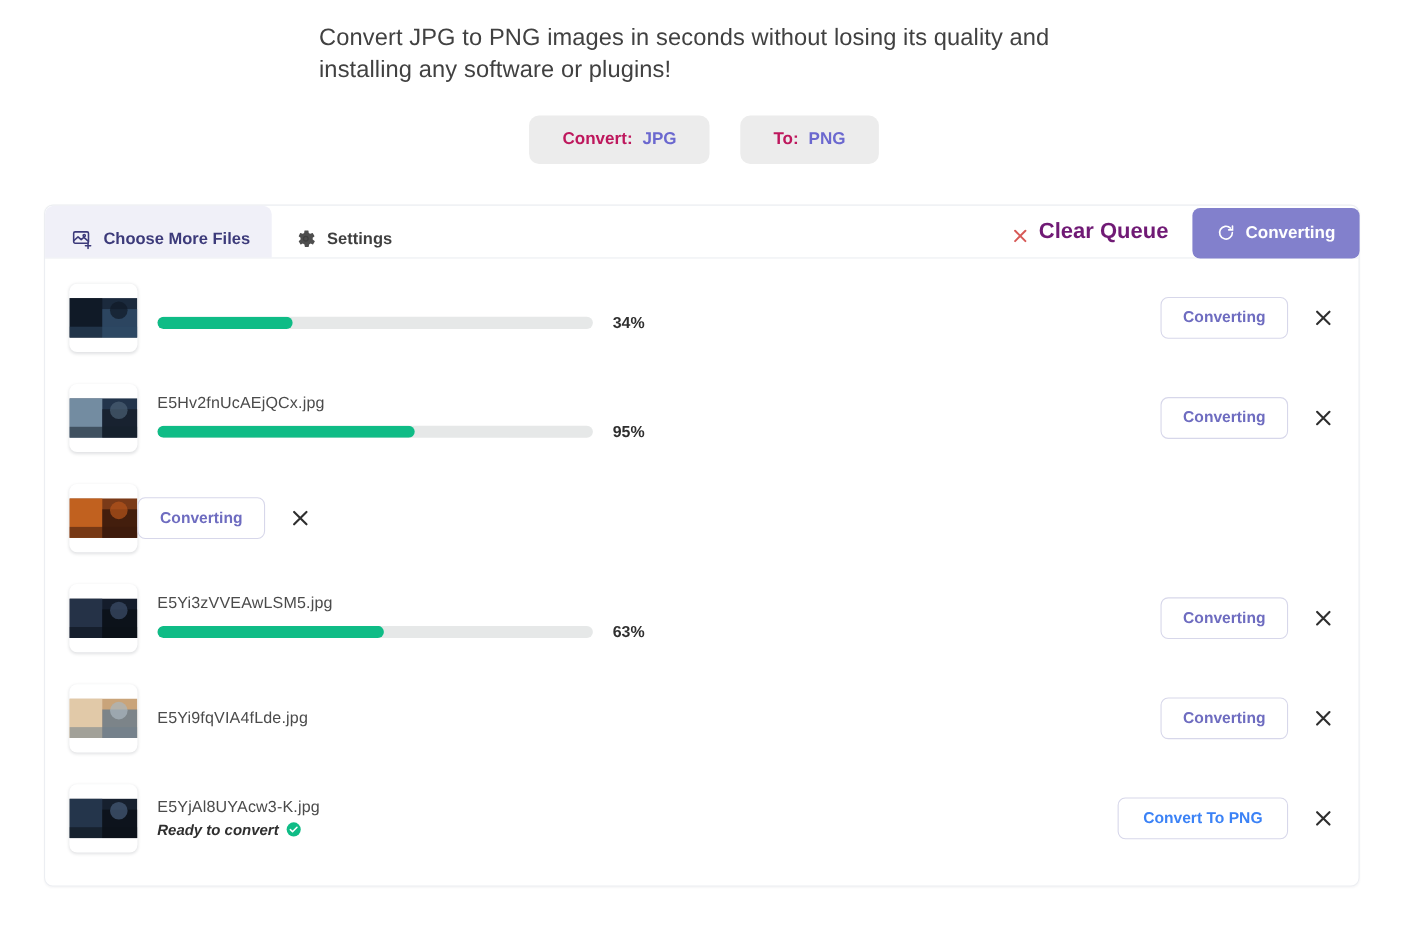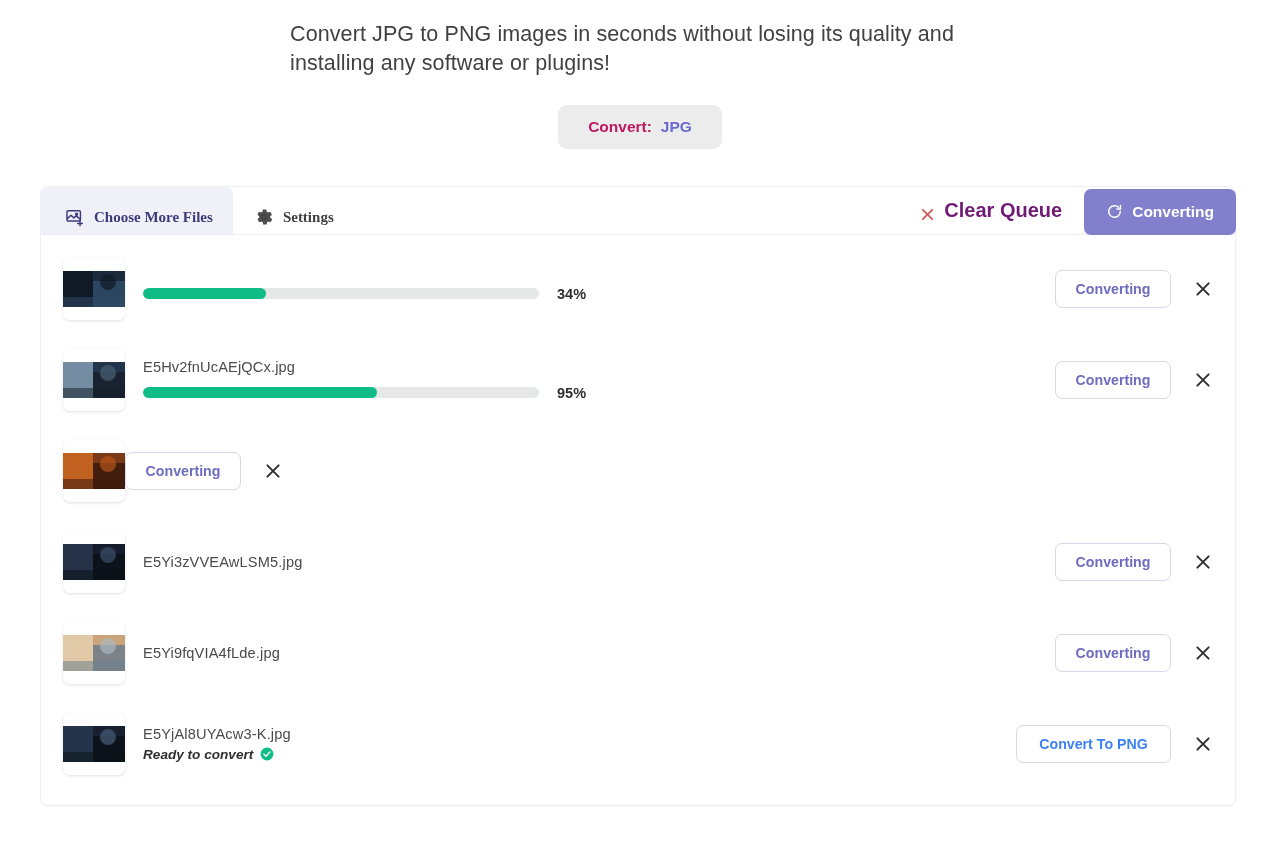--- a/index.html
+++ b/index.html
@@ -43,21 +43,21 @@
     box-shadow: 0 1px 2px rgba(16,24,40,.04);
   }
   .toolbar {
     position: relative; height: 48px;
     border-bottom: 1px solid #eceef2;
     display: flex; align-items: stretch;
   }
   .tab {
     display: flex; align-items: center; gap: 10px;
     padding: 13px 20px 0 24px; cursor: pointer; user-select: none;
-    border-top-left-radius: 8px; border-top-right-radius: 8px; font-family: Liberation Serif, serif;
+    border-top-left-radius: 8px; border-top-right-radius: 8px;
   }
   .tab.active { background: #f0f0f8; }
   .tab .tlabel { font-size: 15px; font-weight: 700; color: #3c3a7a; }
   .tab.plain .tlabel { font-weight: 600; color: #3f3f3f; }
   .tab.plain { padding-left: 22px; }
 
   .toolbar-right {
     margin-left: auto; display: flex; align-items: center;
     gap: 22px; padding-right: 0px;
   }
@@ -129,20 +129,24 @@
 <body>
 
 <div class="page">
 
   <h1 class="headline">Convert JPG to PNG images in seconds without losing its quality and installing any software or plugins!</h1>
 
   <div class="selector-row">
     <button class="sel-chip">
       <span class="lbl">Convert:</span>
       <span class="val">JPG</span>
+    </button>
+    <button class="sel-chip">
+      <span class="lbl">To:</span>
+      <span class="val">PNG</span>
     </button>
   </div>
 
   <div class="panel">
 
     <div class="toolbar">
 
       <div class="tab active">
         <span>
           <svg width="19" height="19" viewBox="0 0 24 24" fill="none" stroke="#3c3a7a" stroke-width="1.8" stroke-linecap="round" stroke-linejoin="round">
@@ -267,20 +271,26 @@
             <svg class="thumb" viewBox="0 0 62 36" preserveAspectRatio="none">
               <rect width="62" height="36" fill="#141c2b"></rect>
               <rect x="0" y="0" width="30" height="36" fill="#2b3a52" opacity=".75"></rect>
               <rect x="30" y="10" width="32" height="26" fill="#0b1018" opacity=".85"></rect>
               <circle cx="45" cy="11" r="8" fill="#3d4f6b" opacity=".7"></circle>
               <rect x="0" y="26" width="62" height="10" fill="#0b1018" opacity=".55"></rect>
             </svg>
           </div>
           <div class="rowmain">
             <div class="fname">E5Yi3zVVEAwLSM5.jpg</div>
+            <div class="progress-line">
+              <div class="bar">
+                <i style="width:52%"></i>
+              </div>
+              <span class="pct">63%</span>
+            </div>
           </div>
           <div class="rowactions">
             <button class="action-btn">Converting</button>
             <button class="remove-btn">
               <svg width="18" height="18" viewBox="0 0 24 24" fill="none" stroke="#2f2f2f" stroke-width="2.6" stroke-linecap="round">
                 <path d="M4.5 4.5l15 15M19.5 4.5l-15 15"></path>
               </svg>
             </button>
           </div>
         </div>

